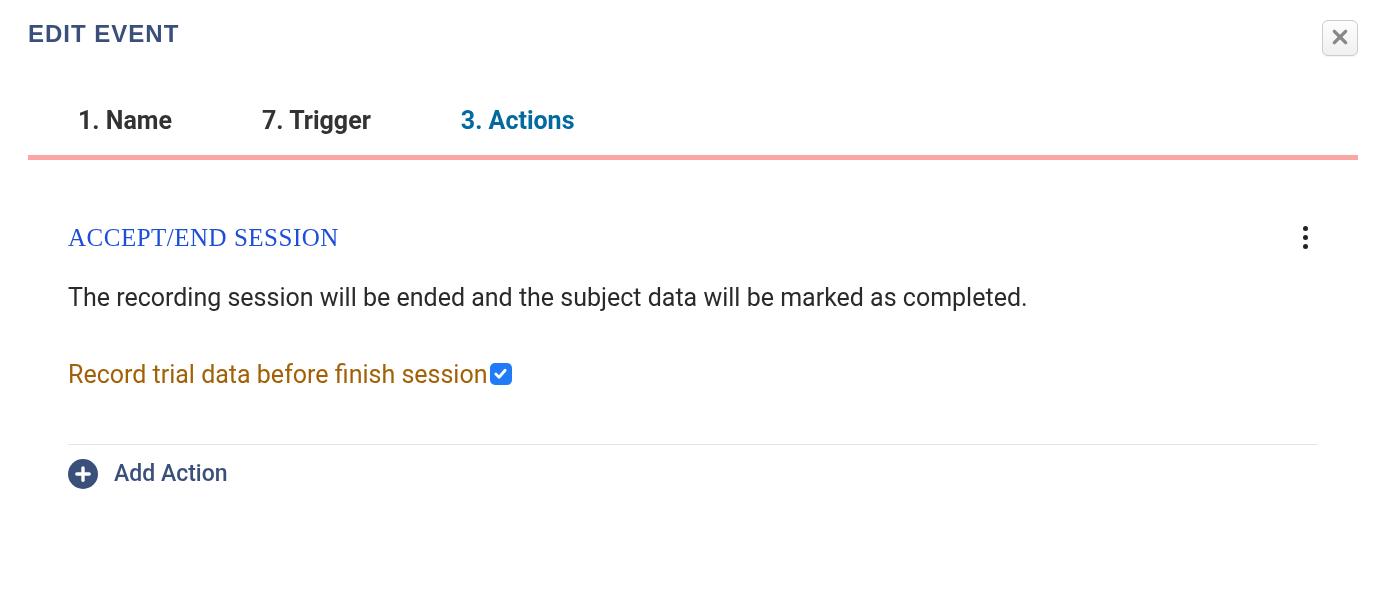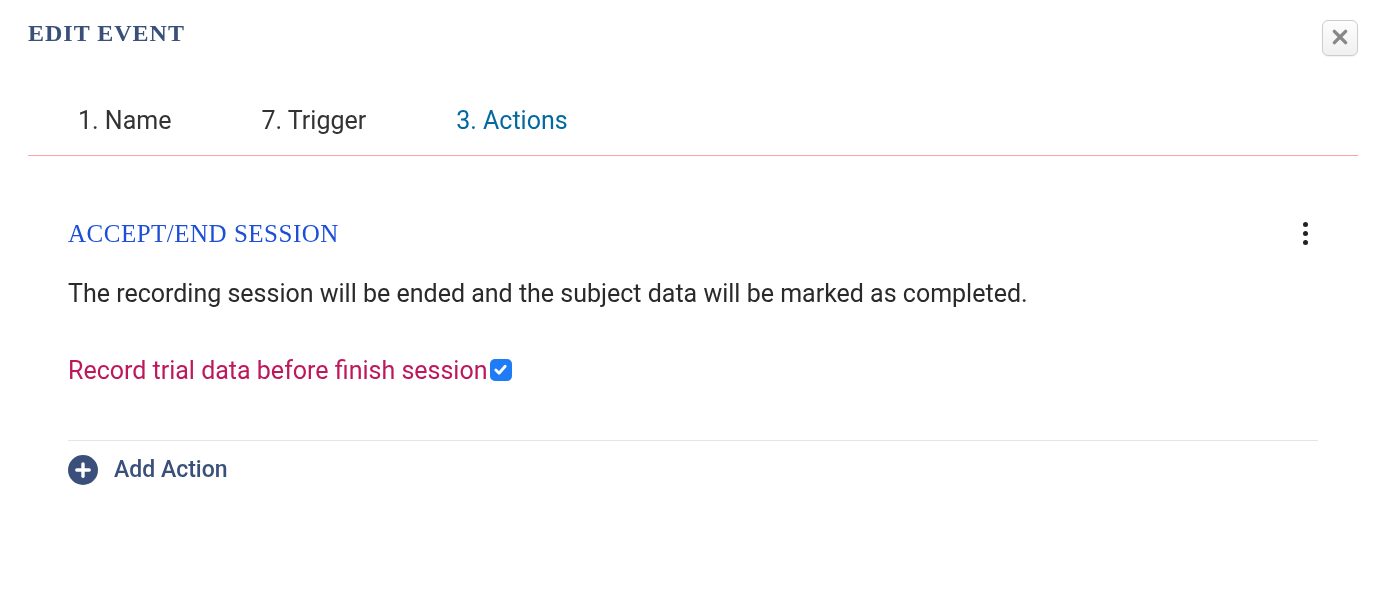--- a/index.html
+++ b/index.html
@@ -17,21 +17,21 @@
     .dialog {
       padding: 20px 28px 28px 28px;
       width: 100%;
     }
     .header {
       display: flex;
       justify-content: space-between;
       align-items: flex-start;
     }
     .dialog-title {
-      font-family: Liberation Serif, serif;
+      font-family: Liberation Sans, sans-serif;
       color: #3a4f7a;
       font-weight: bold;
       font-size: 24px;
       letter-spacing: 1px;
     }
     .close-btn {
       width: 36px;
       height: 36px;
       border: 1px solid #ccc;
       border-radius: 6px;
@@ -43,22 +43,23 @@
       color: #777;
       font-size: 24px;
       font-weight: bold;
       line-height: 1;
       box-shadow: 0 1px 1px rgba(0,0,0,0.05);
     }
     .tabs {
       display: flex;
       gap: 90px;
       padding: 40px 0 20px 50px;
-      border-bottom: 1px solid #fca5a5;
+      border-bottom: 5px solid #fca5a5;
       margin-top: 10px;
+      font-weight: bold;
     }
     .tab {
       font-size: 25px;
       color: #333;
       cursor: pointer;
     }
     .tab.active {
       color: #0369a1;
     }
     .content {
@@ -95,21 +96,21 @@
       display: block;
     }
     .desc {
       margin-top: 28px;
       font-size: 25px;
       color: #2a2a2a;
     }
     .options {
       margin-top: 44px;
       font-size: 25px;
-      color: #be185d;
+      color: #a16207;
       line-height: 1.5;
     }
     .option-line {
       display: flex;
       align-items: center;
       flex-wrap: wrap;
       gap: 0;
     }
     .chk {
       display: inline-flex;

